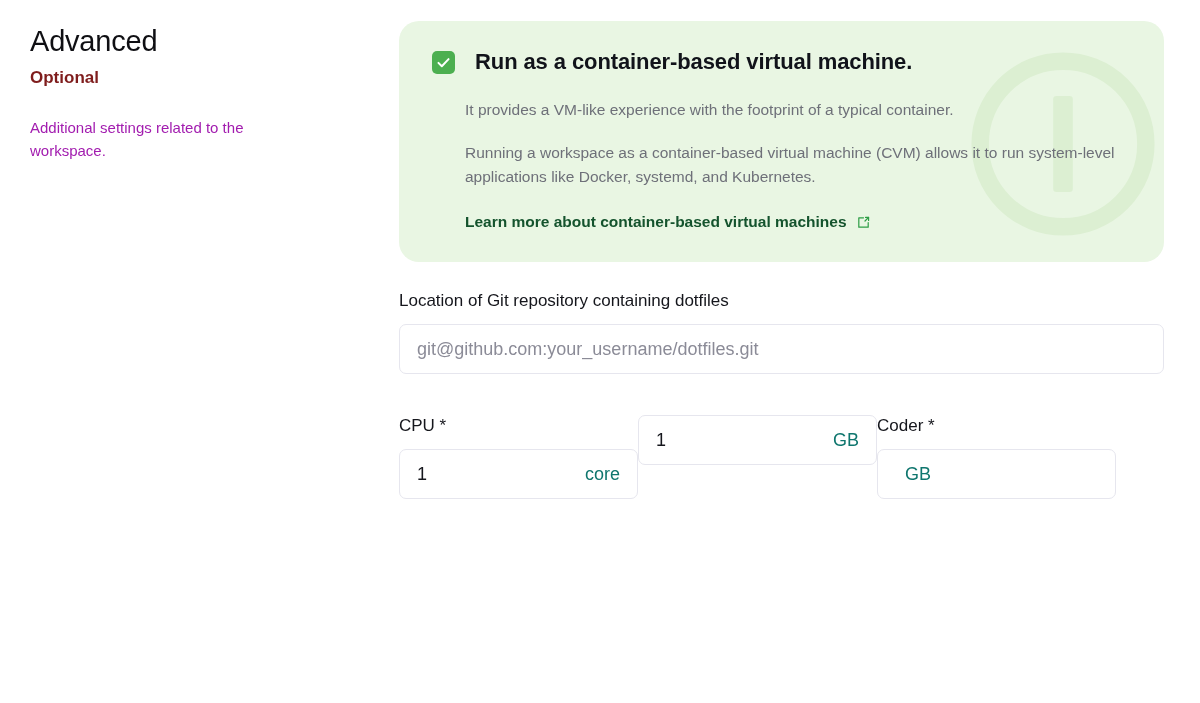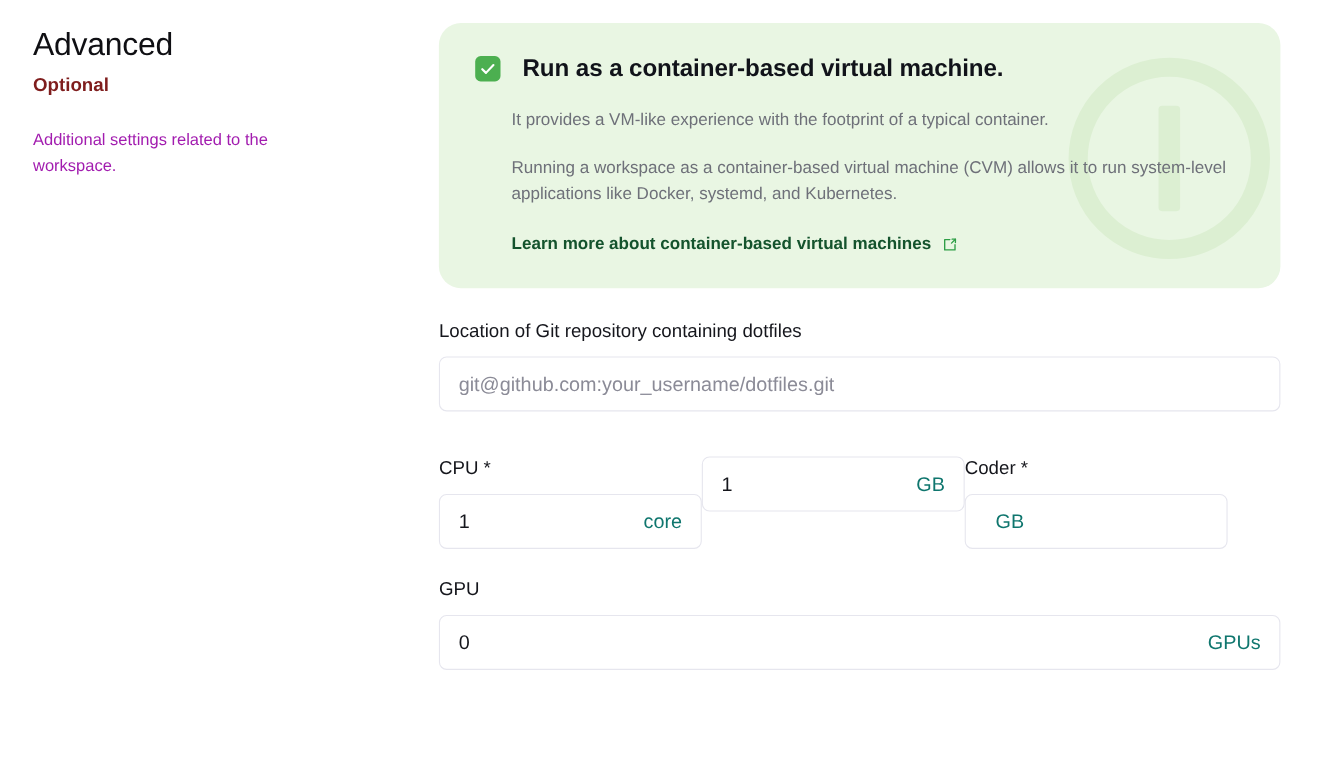--- a/index.html
+++ b/index.html
@@ -254,22 +254,15 @@
 
       <div class="res-col">
         <div class="field-label">Coder *</div>
         <div class="input-box">
           <span class="suffix">GB</span>
         </div>
       </div>
 
     </div>
 
-    <div class="gpu-block">
-      <div class="field-label">GPU</div>
-      <div class="input-box gpu-input">
-        <span class="value">0</span>
-        <span class="suffix">GPUs</span>
-      </div>
-    </div>
 
   </div>
 </div>
 
 </body></html>

